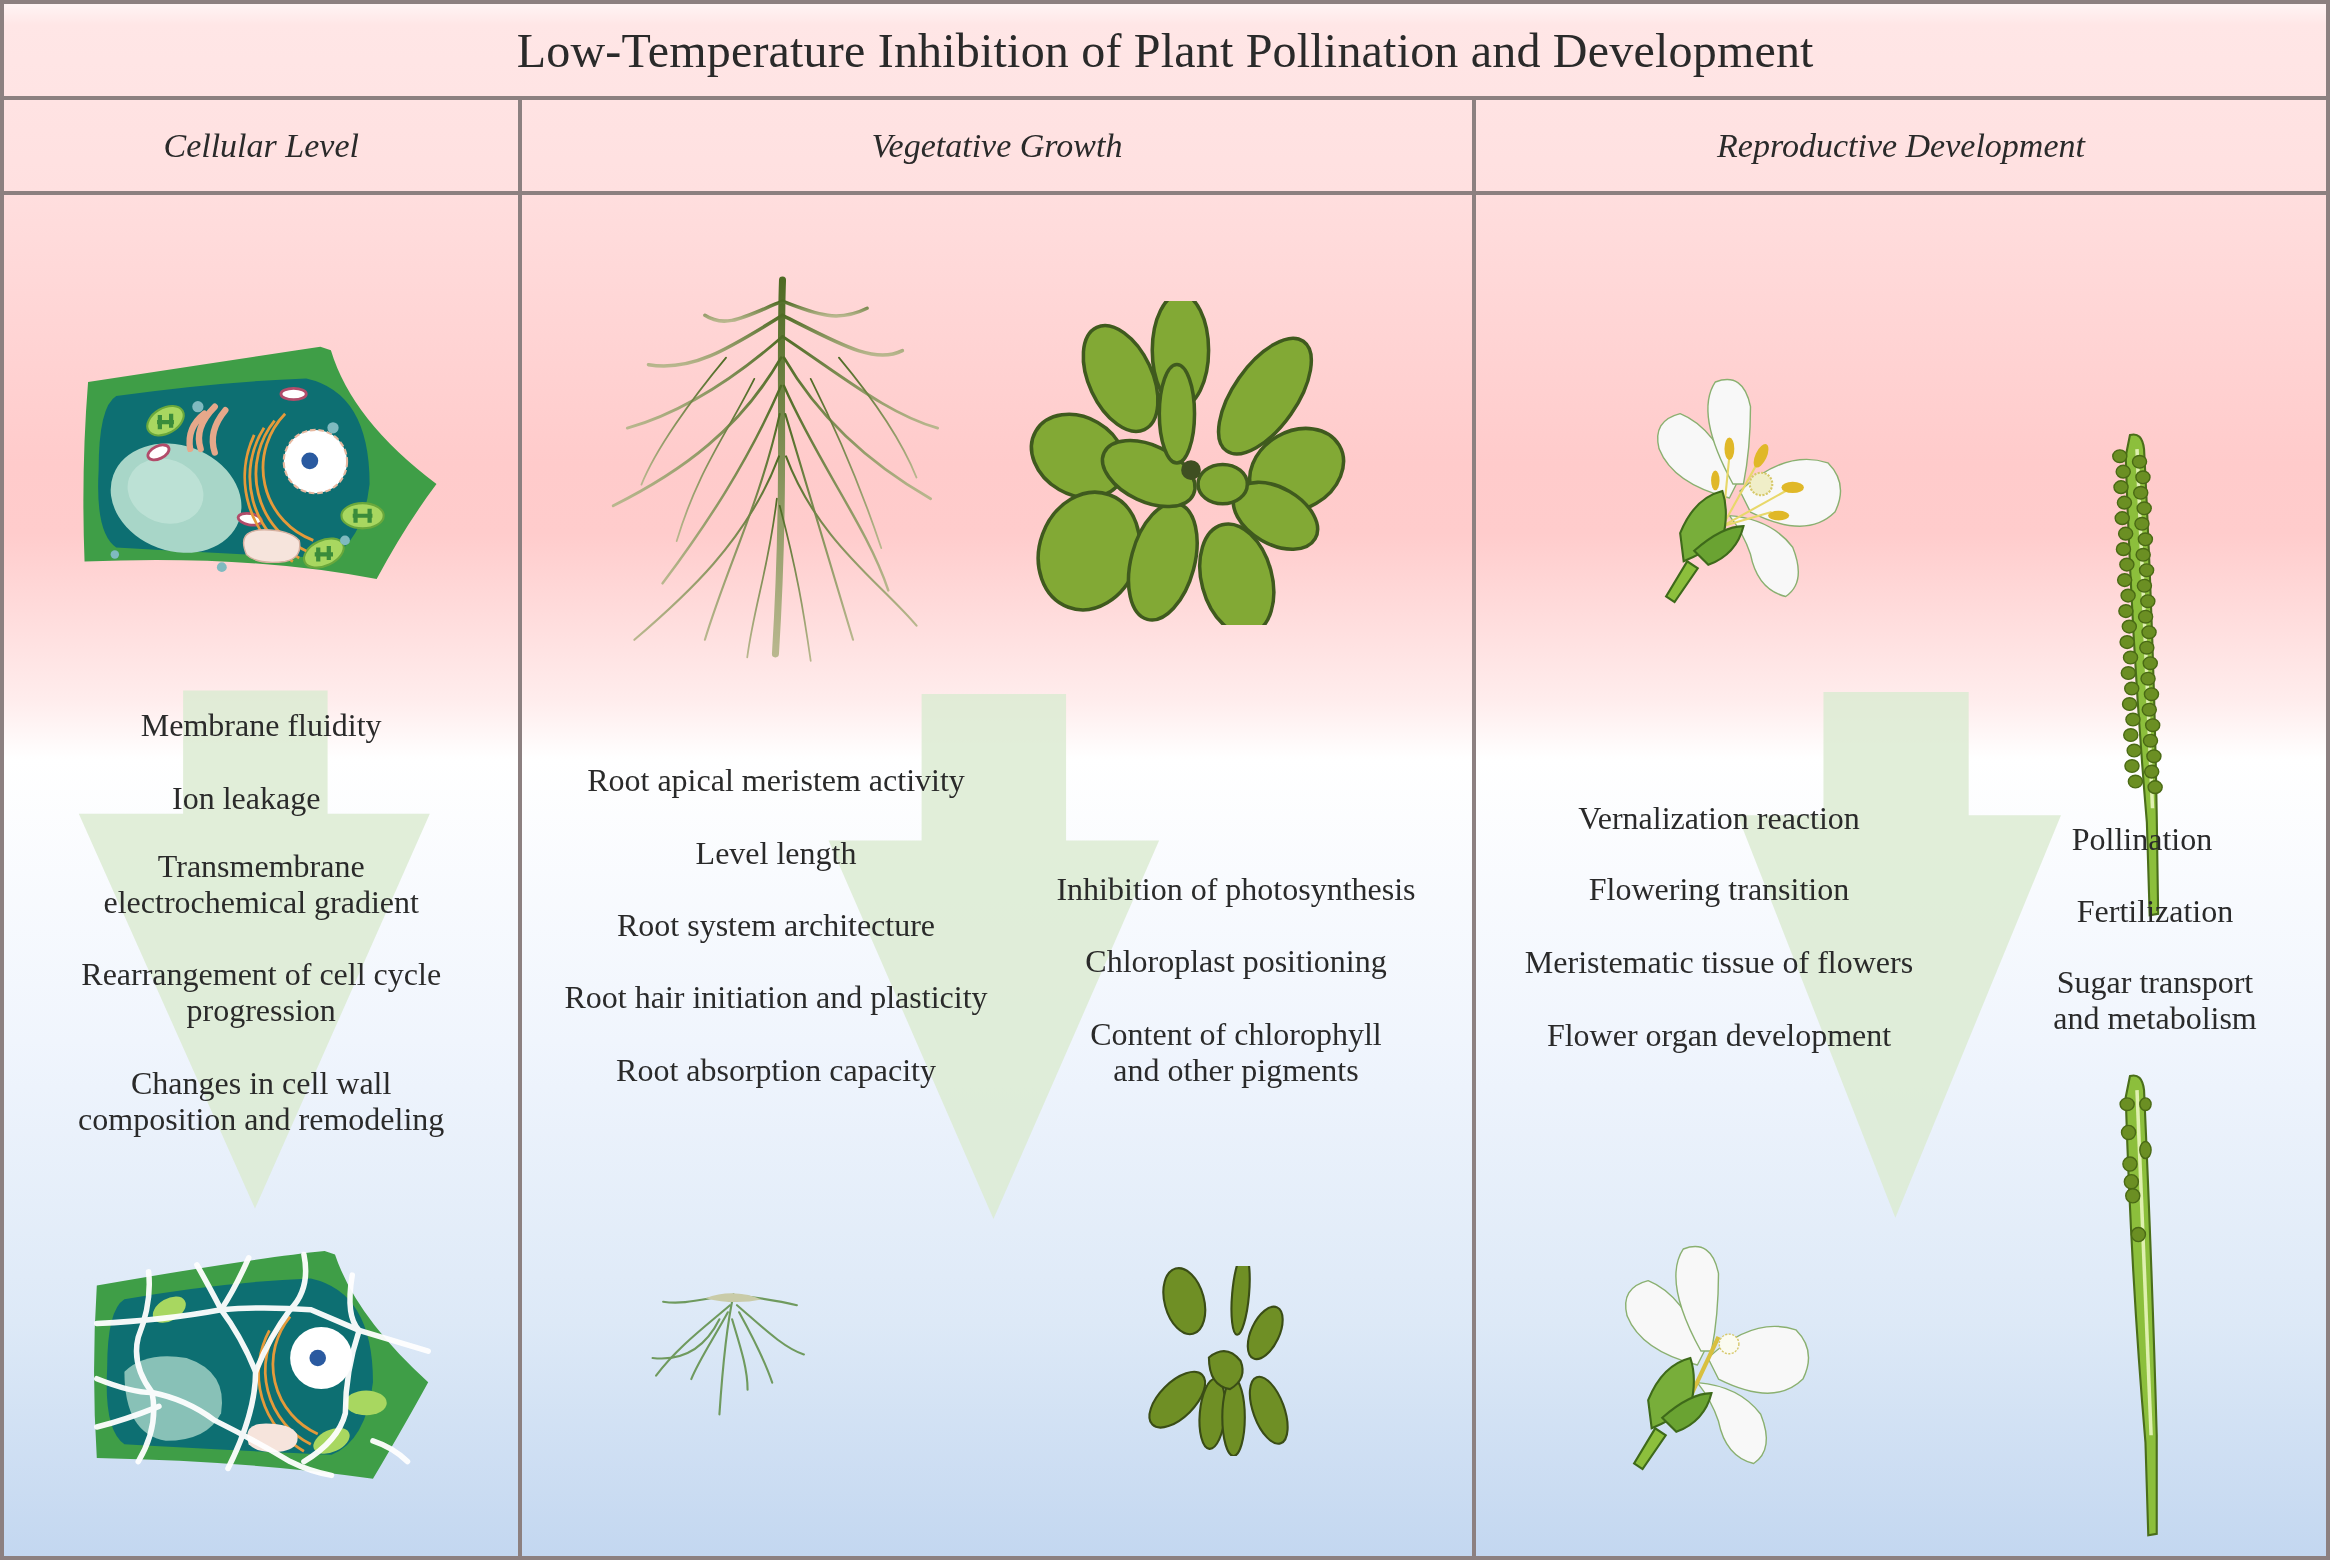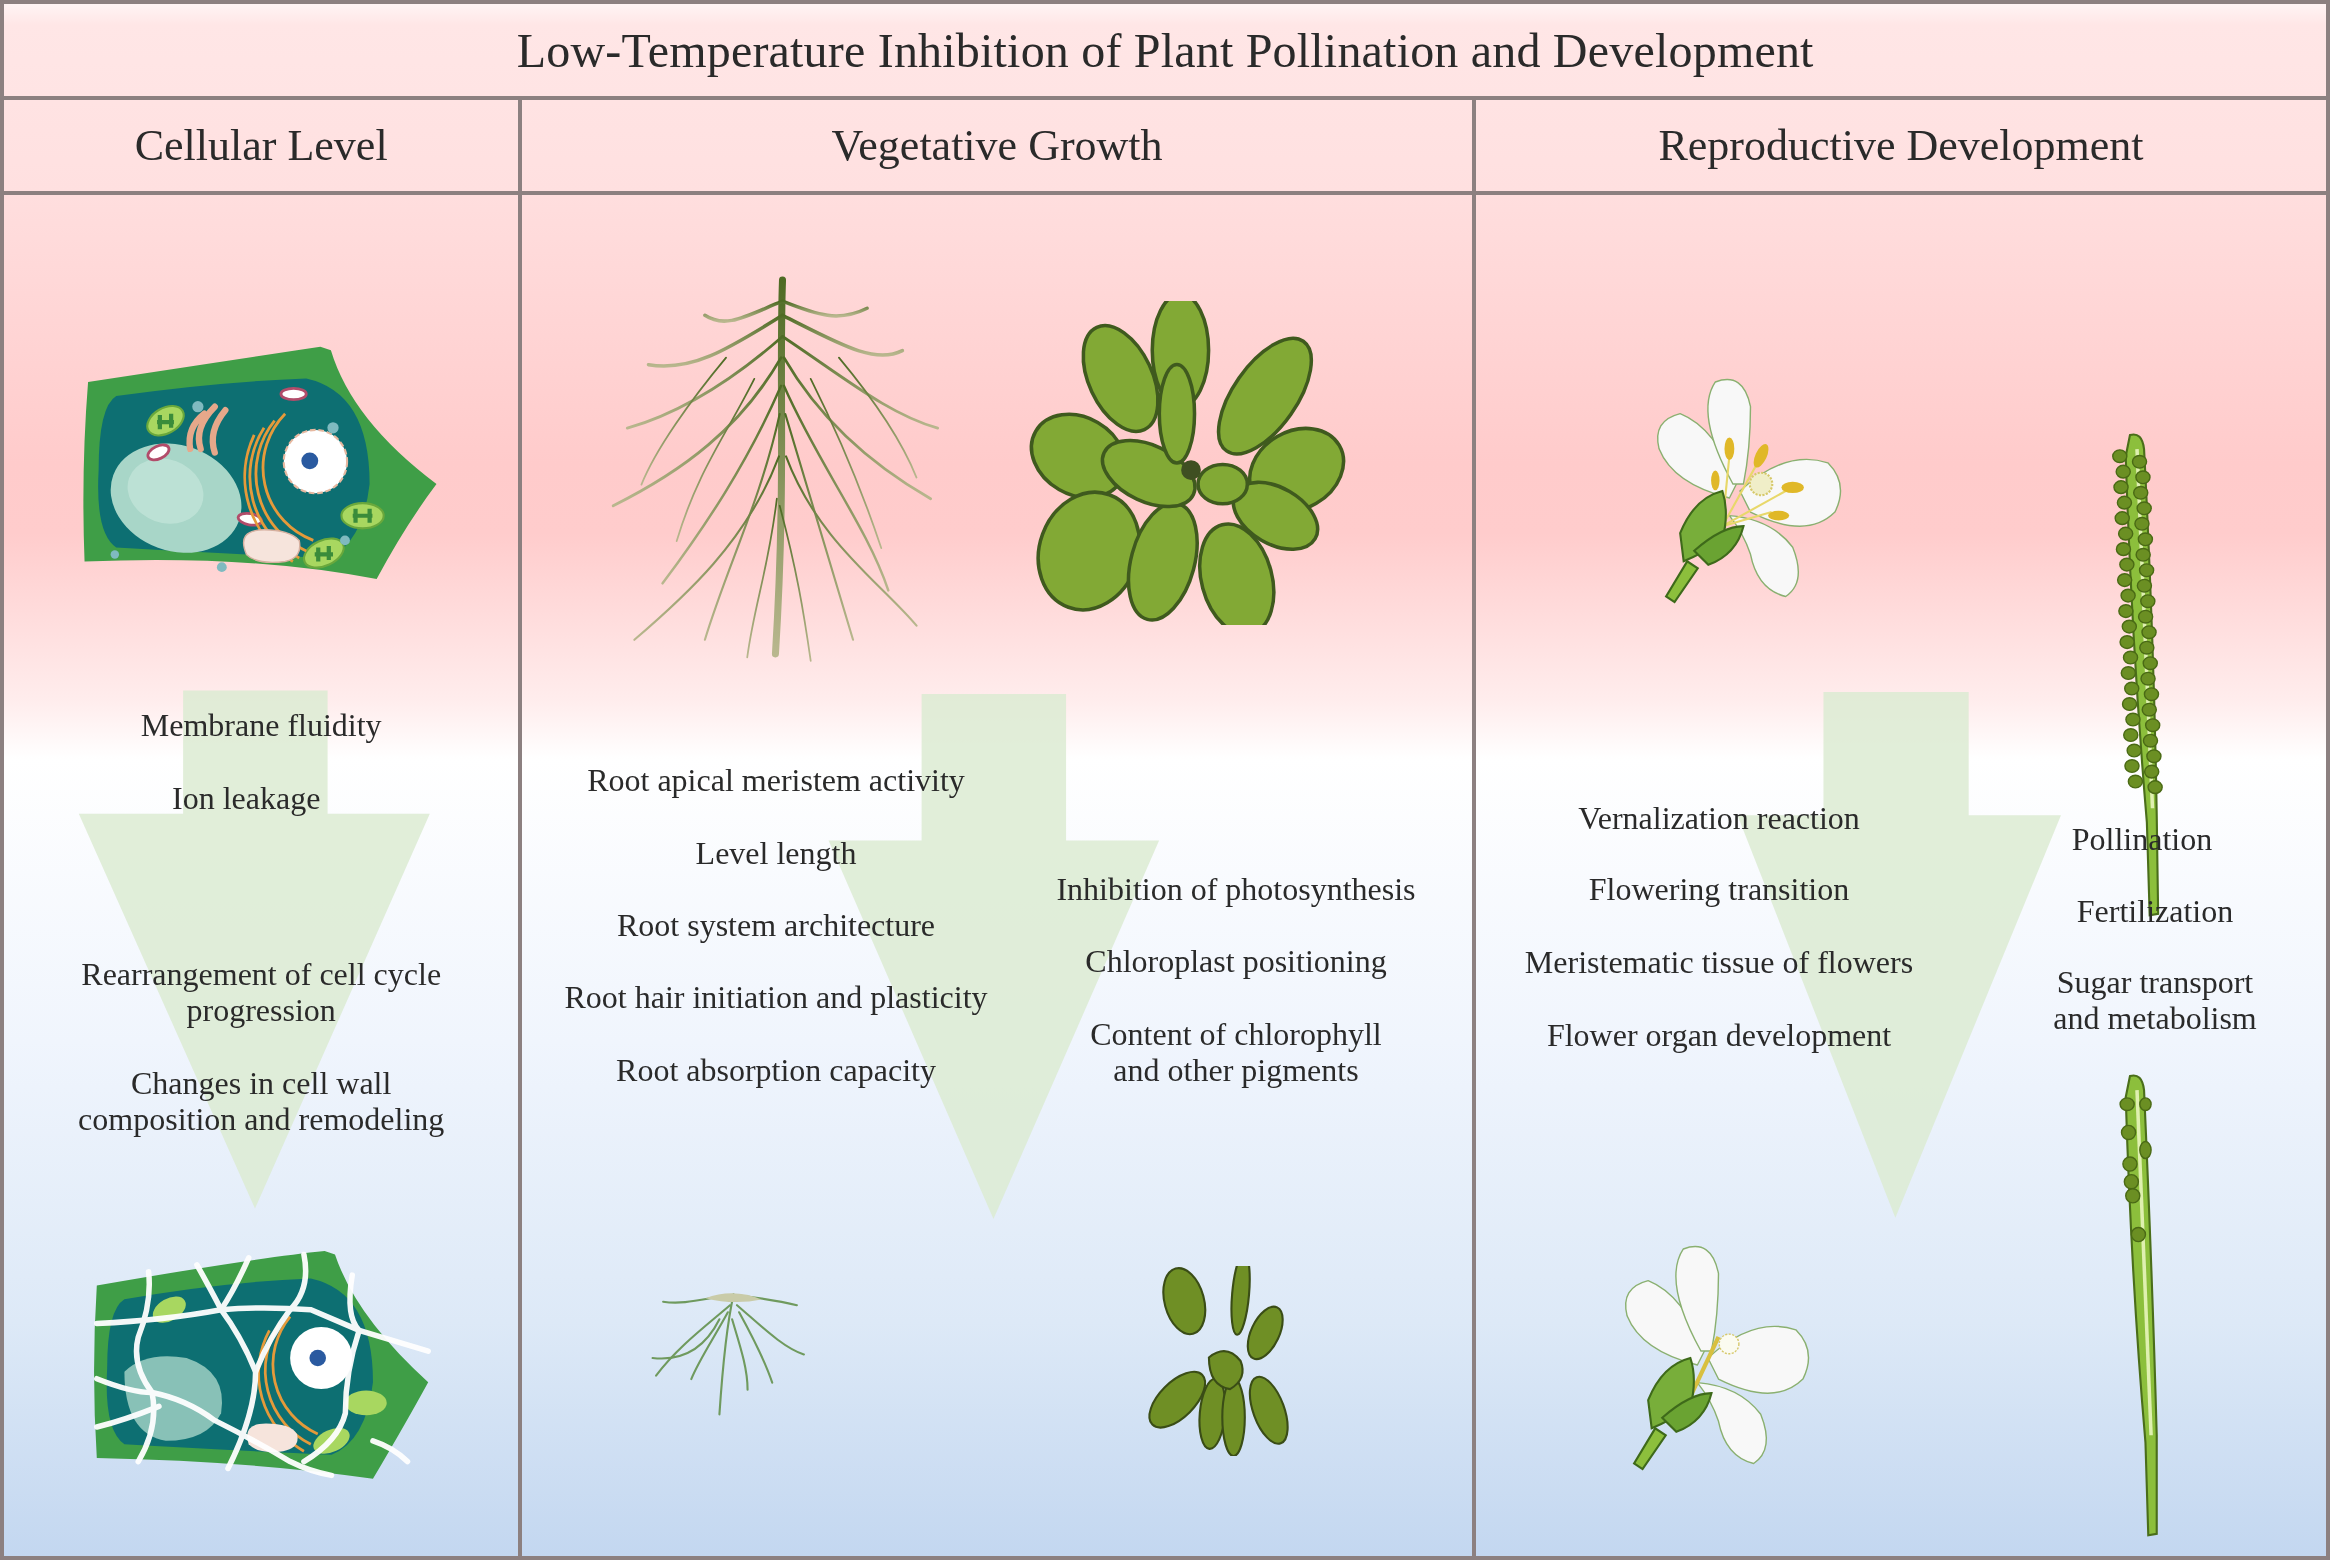--- a/index.html
+++ b/index.html
@@ -1,21 +1,21 @@
 <!DOCTYPE html>
 <html style="font-size:11.3px"><head>
 <meta charset="utf-8">
 <style>
   html, body { margin: 0; padding: 0; }
   body { width: 2330px; height: 1561px; position: relative; overflow: hidden; background: #8c8080; font-family: "Liberation Serif", "DejaVu Serif", serif; color: #2a2a2a; }
   .frame { position: absolute; left: 0; top: 0; width: 2330px; height: 1561px; }
   .title-row { position: absolute; left: 4.2px; top: 4.2px; width: 2322px; height: 92px; background: linear-gradient(#fff4f4 0px, #ffe6e6 21px, #ffe4e4 92px); display: flex; align-items: center; justify-content: center; }
   .title-row span { font-size: 48px; letter-spacing: 0.2px; }
   .header-cell { position: absolute; top: 100px; height: 91px; background: linear-gradient(#ffe3e3, #ffe0e0); display: flex; align-items: center; justify-content: center; }
-  .header-cell span { font-size: 44px; }
+  .header-cell span { font-size: 34px; font-style: italic; }
   .body-cell { position: absolute; top: 195px; height: 1361px; background: linear-gradient(#ffdede 0px, #ffcbcb 268px, #ffcccc 338px, #ffeded 507px, #ffffff 564px, #f0f5fd 846px, #dde9f7 1127px, #c3d7f0 1361px); overflow: hidden; font-family: Liberation Serif, serif; }
   .c1 { left: 4.2px; width: 514px; }
   .c2 { left: 522px; width: 950px; }
   .c3 { left: 1476px; width: 850px; }
   .arrow { position: absolute; }
   .txt { position: absolute; text-align: center; font-size: 32px; line-height: 36px; white-space: nowrap; transform: translateX(-50%); }
   .ill { position: absolute; }
 </style>
 </head>
 <body>
@@ -95,20 +95,21 @@
         <path d="M 320 30 Q 330 80 300 110 Q 270 150 250 200"></path>
         <path d="M 20 210 Q 70 230 100 230 Q 150 240 190 270 Q 250 300 300 330 Q 330 345 360 350"></path>
         <path d="M 20 280 Q 60 270 110 250"></path>
         <path d="M 390 60 Q 380 120 400 140 Q 380 200 380 260 Q 370 300 320 330"></path>
         <path d="M 420 300 Q 450 310 470 330"></path>
       </g>
     </svg>
 
     <div class="txt" style="left:257px;top:512px"><span>Membrane fluidity</span></div>
     <div class="txt" style="left:242px;top:585px"><span>Ion leakage</span></div>
+    <div class="txt" style="left:257px;top:653px"><span>Transmembrane</span><br><span>electrochemical gradient</span></div>
     <div class="txt" style="left:257px;top:761px"><span>Rearrangement of cell cycle</span><br><span>progression</span></div>
     <div class="txt" style="left:257px;top:870px"><span>Changes in cell wall</span><br><span>composition and remodeling</span></div>
   </div>
 
   <div class="body-cell c2">
     <svg class="arrow" style="left:0;top:0" width="950" height="1361" viewBox="0 0 1348 1931">
       <polygon points="567,708 772,708 772,916 904,916 669,1453 435,916 567,916" fill="#dcebd2" opacity="0.85"></polygon>
     </svg>
 
     <svg class="ill" style="left:63px;top:78px" width="395" height="395" viewBox="0 0 560 560">

